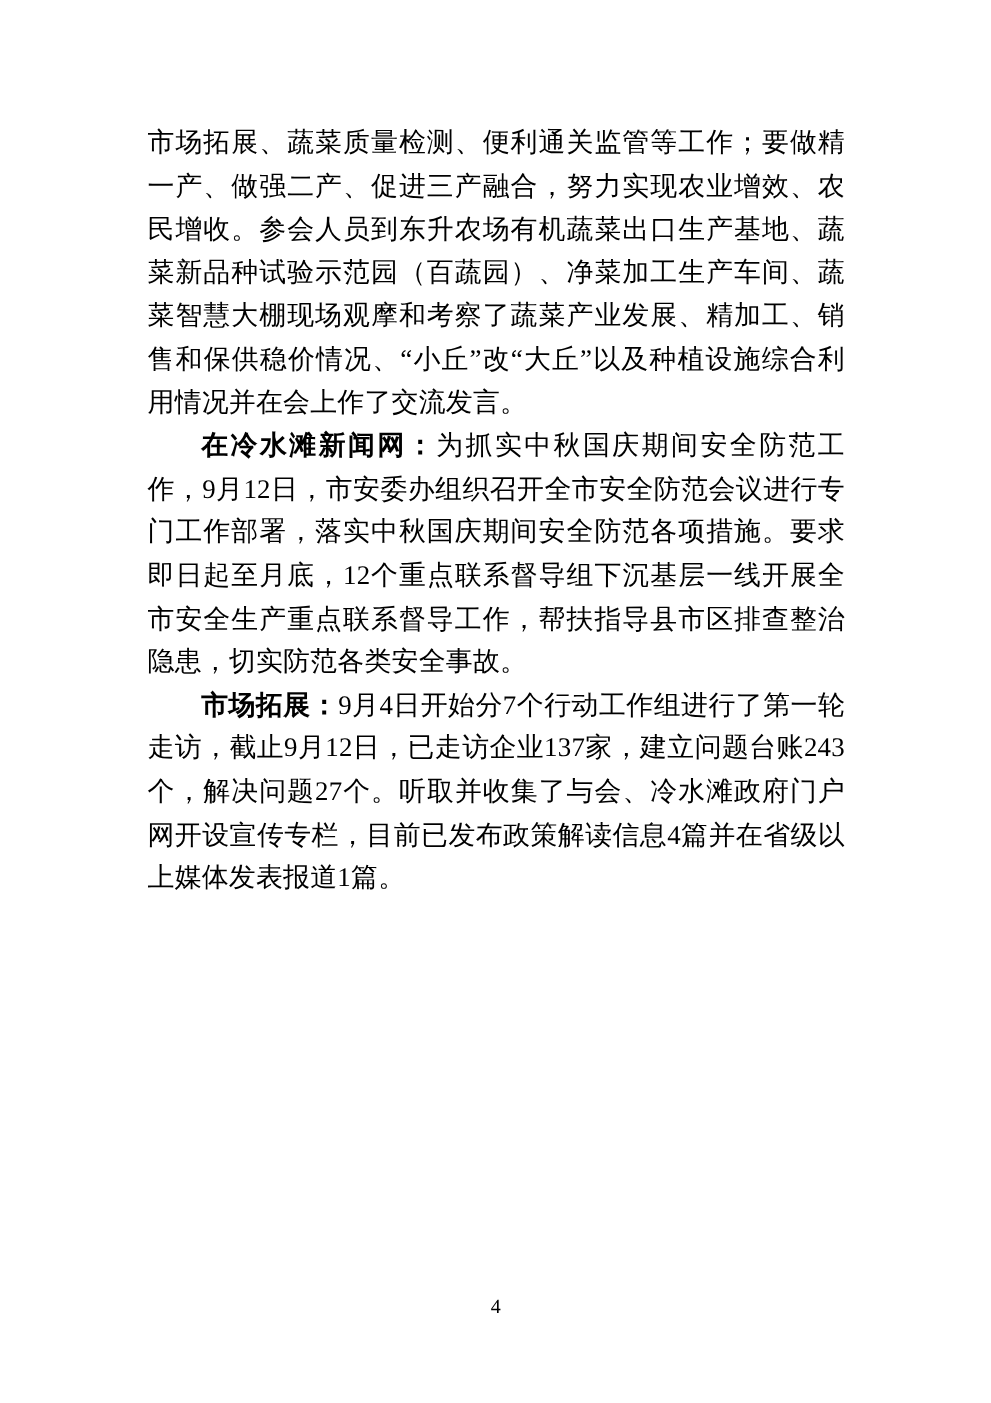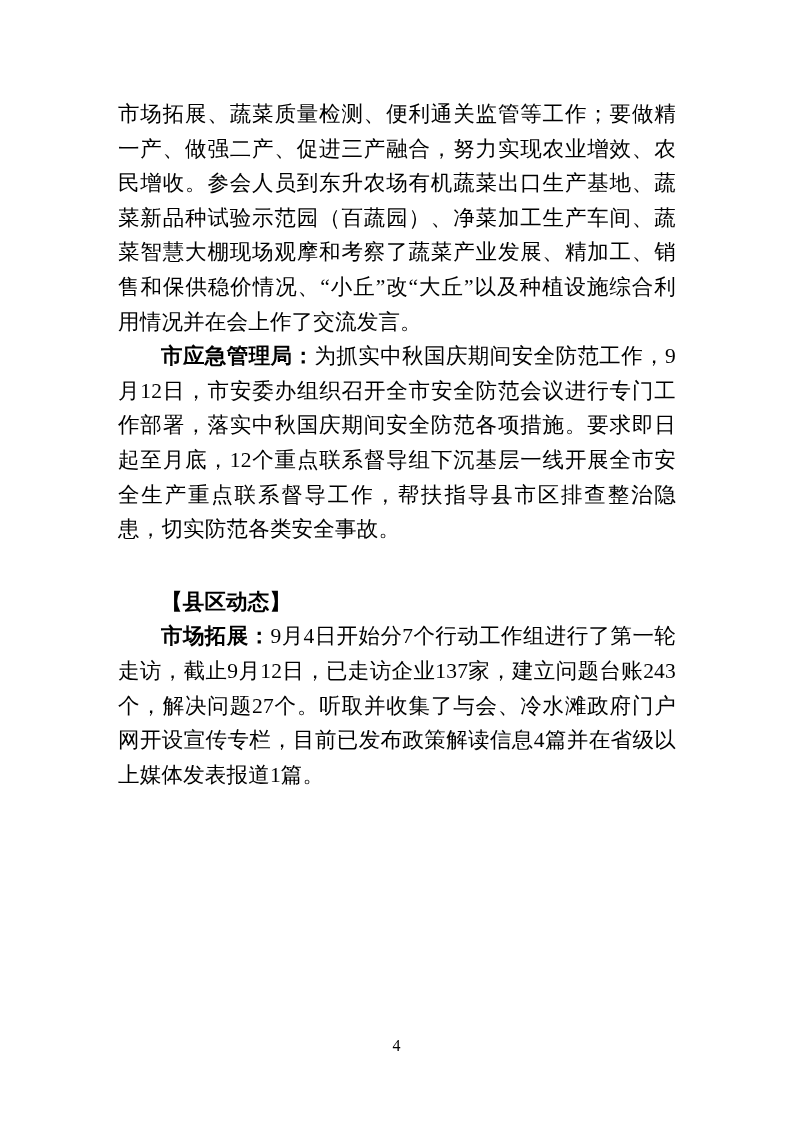--- a/index.html
+++ b/index.html
@@ -60,23 +60,22 @@
 </style>
 </head>
 <body>
 
 <div class="page">
 
   <div class="content">
 
     <p>市场拓展、蔬菜质量检测、便利通关监管等工作；要做精一产、做强二产、促进三产融合，努力实现农业增效、农民增收。参会人员到东升农场有机蔬菜出口生产基地、蔬菜新品种试验示范园（百蔬园）、净菜加工生产车间、蔬菜智慧大棚现场观摩和考察了蔬菜产业发展、精加工、销售和保供稳价情况、“小丘”改“大丘”以及种植设施综合利用情况并在会上作了交流发言。</p>
 
-    <p class="para-indent para-first"><span class="lead">市应急管理局：</span><span>为抓实中秋国庆期间安全防范工作，9月12日，市安委办组织召开全市安全防范会议进行专门工作部署，落实中秋国庆期间安全防范各项措施。要求即日起至月底，12个重点联系督导组下沉基层一线开展全市安全生产重点联系督导工作，帮扶指导县市区排查整治隐患，切实防范各类安全事故。</span></p>
+    <p class="para-indent para-first"><span class="lead">在冷水滩新闻网：</span><span>为抓实中秋国庆期间安全防范工作，9月12日，市安委办组织召开全市安全防范会议进行专门工作部署，落实中秋国庆期间安全防范各项措施。要求即日起至月底，12个重点联系督导组下沉基层一线开展全市安全生产重点联系督导工作，帮扶指导县市区排查整治隐患，切实防范各类安全事故。</span></p>
 
-    <p class="section-heading">【县区动态】</p>
 
     <p class="para-indent"><span class="lead">市场拓展：</span><span>9月4日开始分7个行动工作组进行了第一轮走访，截止9月12日，已走访企业137家，建立问题台账243个，解决问题27个。听取并收集了与会、冷水滩政府门户网开设宣传专栏，目前已发布政策解读信息4篇并在省级以上媒体发表报道1篇。</span></p>
 
 
   </div>
 
   <div class="page-number">4</div>
 
 </div>
 

